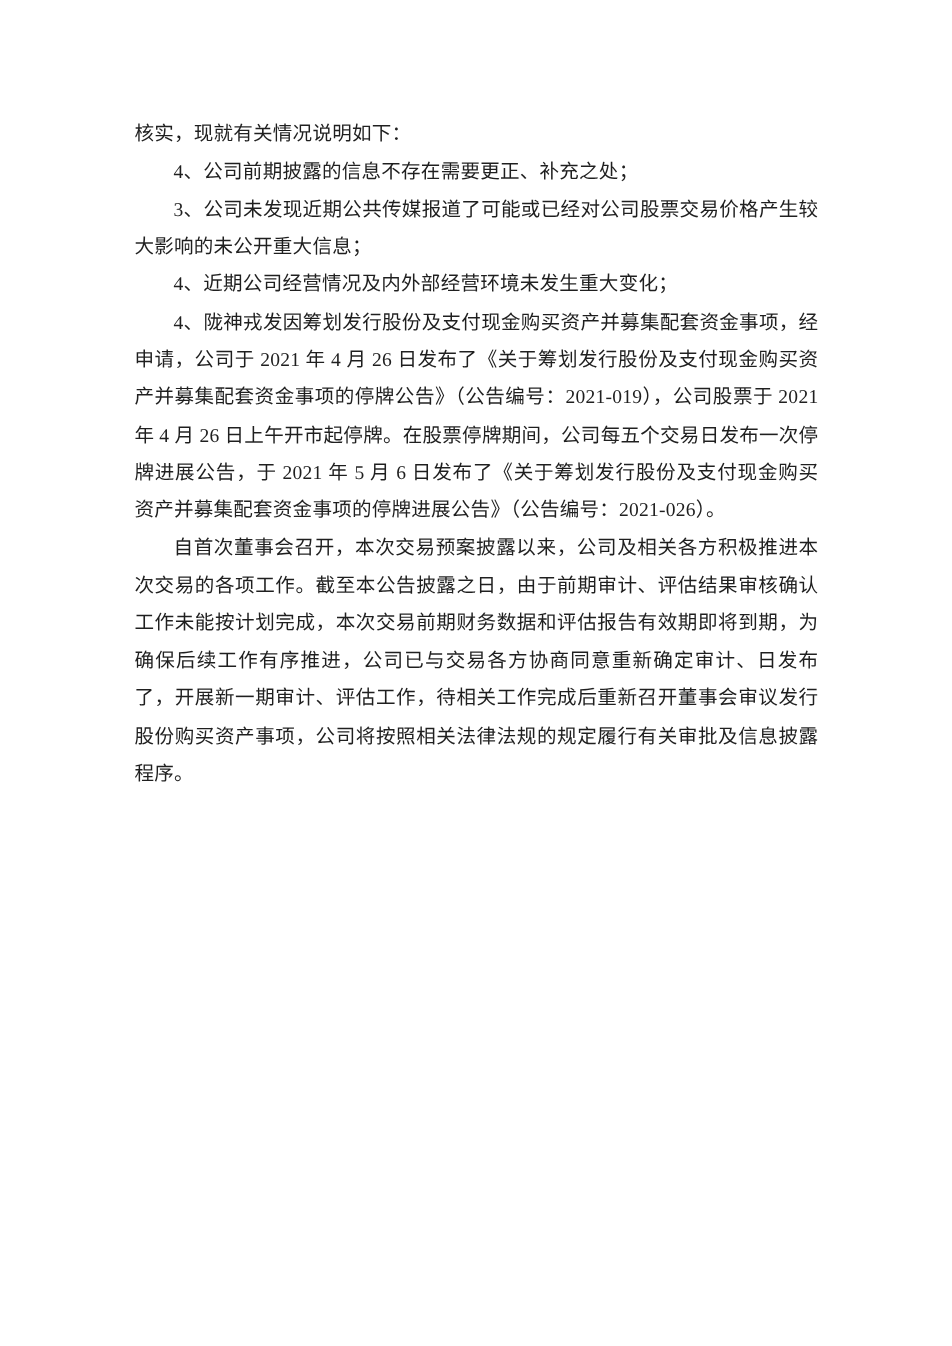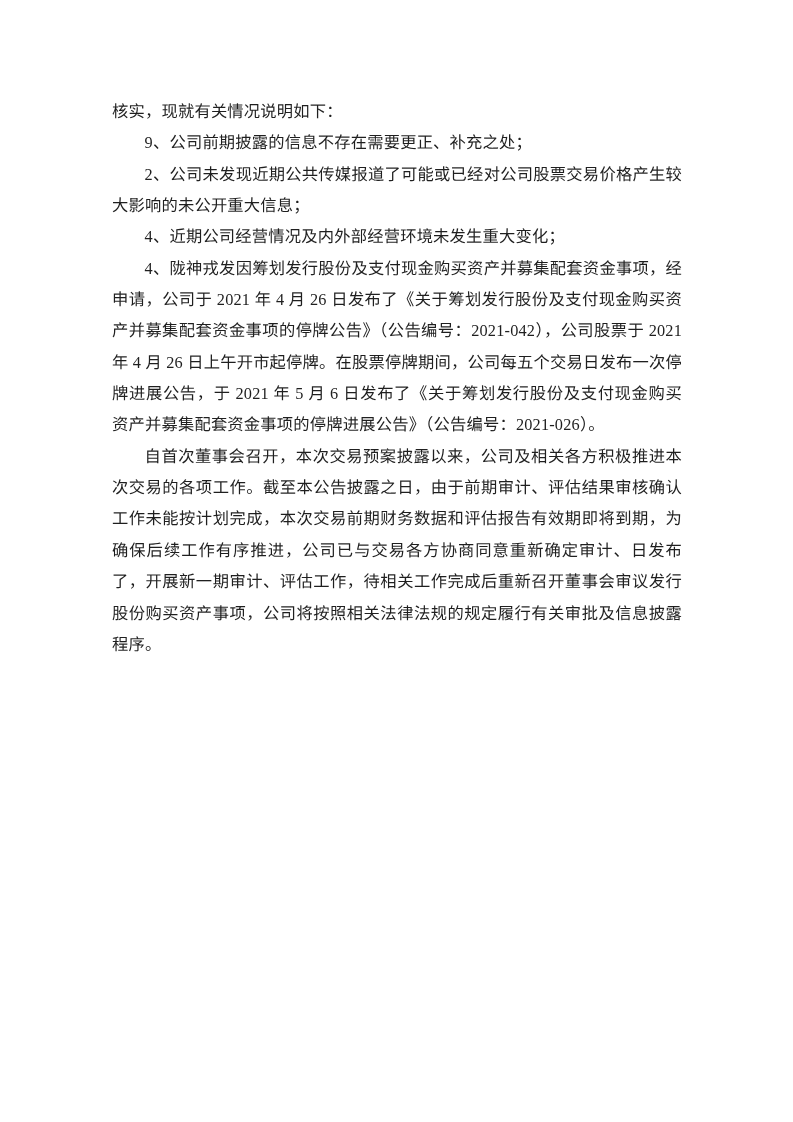--- a/index.html
+++ b/index.html
@@ -38,19 +38,19 @@
   .doc-body p.no-indent {
     text-indent: 0;
   }
 </style>
 </head>
 <body>
 
 <div class="page">
   <div class="doc-body">
     <p class="no-indent">核实，现就有关情况说明如下：</p>
-    <p>9、公司前期披露的信息不存在需要更正、补充之处；</p>
-    <p>2、公司未发现近期公共传媒报道了可能或已经对公司股票交易价格产生较大影响的未公开重大信息；</p>
+    <p>4、公司前期披露的信息不存在需要更正、补充之处；</p>
+    <p>3、公司未发现近期公共传媒报道了可能或已经对公司股票交易价格产生较大影响的未公开重大信息；</p>
     <p>4、近期公司经营情况及内外部经营环境未发生重大变化；</p>
-    <p>4、陇神戎发因筹划发行股份及支付现金购买资产并募集配套资金事项，经申请，公司于 2021 年 4 月 26 日发布了《关于筹划发行股份及支付现金购买资产并募集配套资金事项的停牌公告》（公告编号：2021-042），公司股票于 2021 年 4 月 26 日上午开市起停牌。在股票停牌期间，公司每五个交易日发布一次停牌进展公告，于 2021 年 5 月 6 日发布了《关于筹划发行股份及支付现金购买资产并募集配套资金事项的停牌进展公告》（公告编号：2021-026）。</p>
+    <p>4、陇神戎发因筹划发行股份及支付现金购买资产并募集配套资金事项，经申请，公司于 2021 年 4 月 26 日发布了《关于筹划发行股份及支付现金购买资产并募集配套资金事项的停牌公告》（公告编号：2021-019），公司股票于 2021 年 4 月 26 日上午开市起停牌。在股票停牌期间，公司每五个交易日发布一次停牌进展公告，于 2021 年 5 月 6 日发布了《关于筹划发行股份及支付现金购买资产并募集配套资金事项的停牌进展公告》（公告编号：2021-026）。</p>
     <p>自首次董事会召开，本次交易预案披露以来，公司及相关各方积极推进本次交易的各项工作。截至本公告披露之日，由于前期审计、评估结果审核确认工作未能按计划完成，本次交易前期财务数据和评估报告有效期即将到期，为确保后续工作有序推进，公司已与交易各方协商同意重新确定审计、日发布了，开展新一期审计、评估工作，待相关工作完成后重新召开董事会审议发行股份购买资产事项，公司将按照相关法律法规的规定履行有关审批及信息披露程序。</p>
   </div>
 </div>
 
 </body></html>

